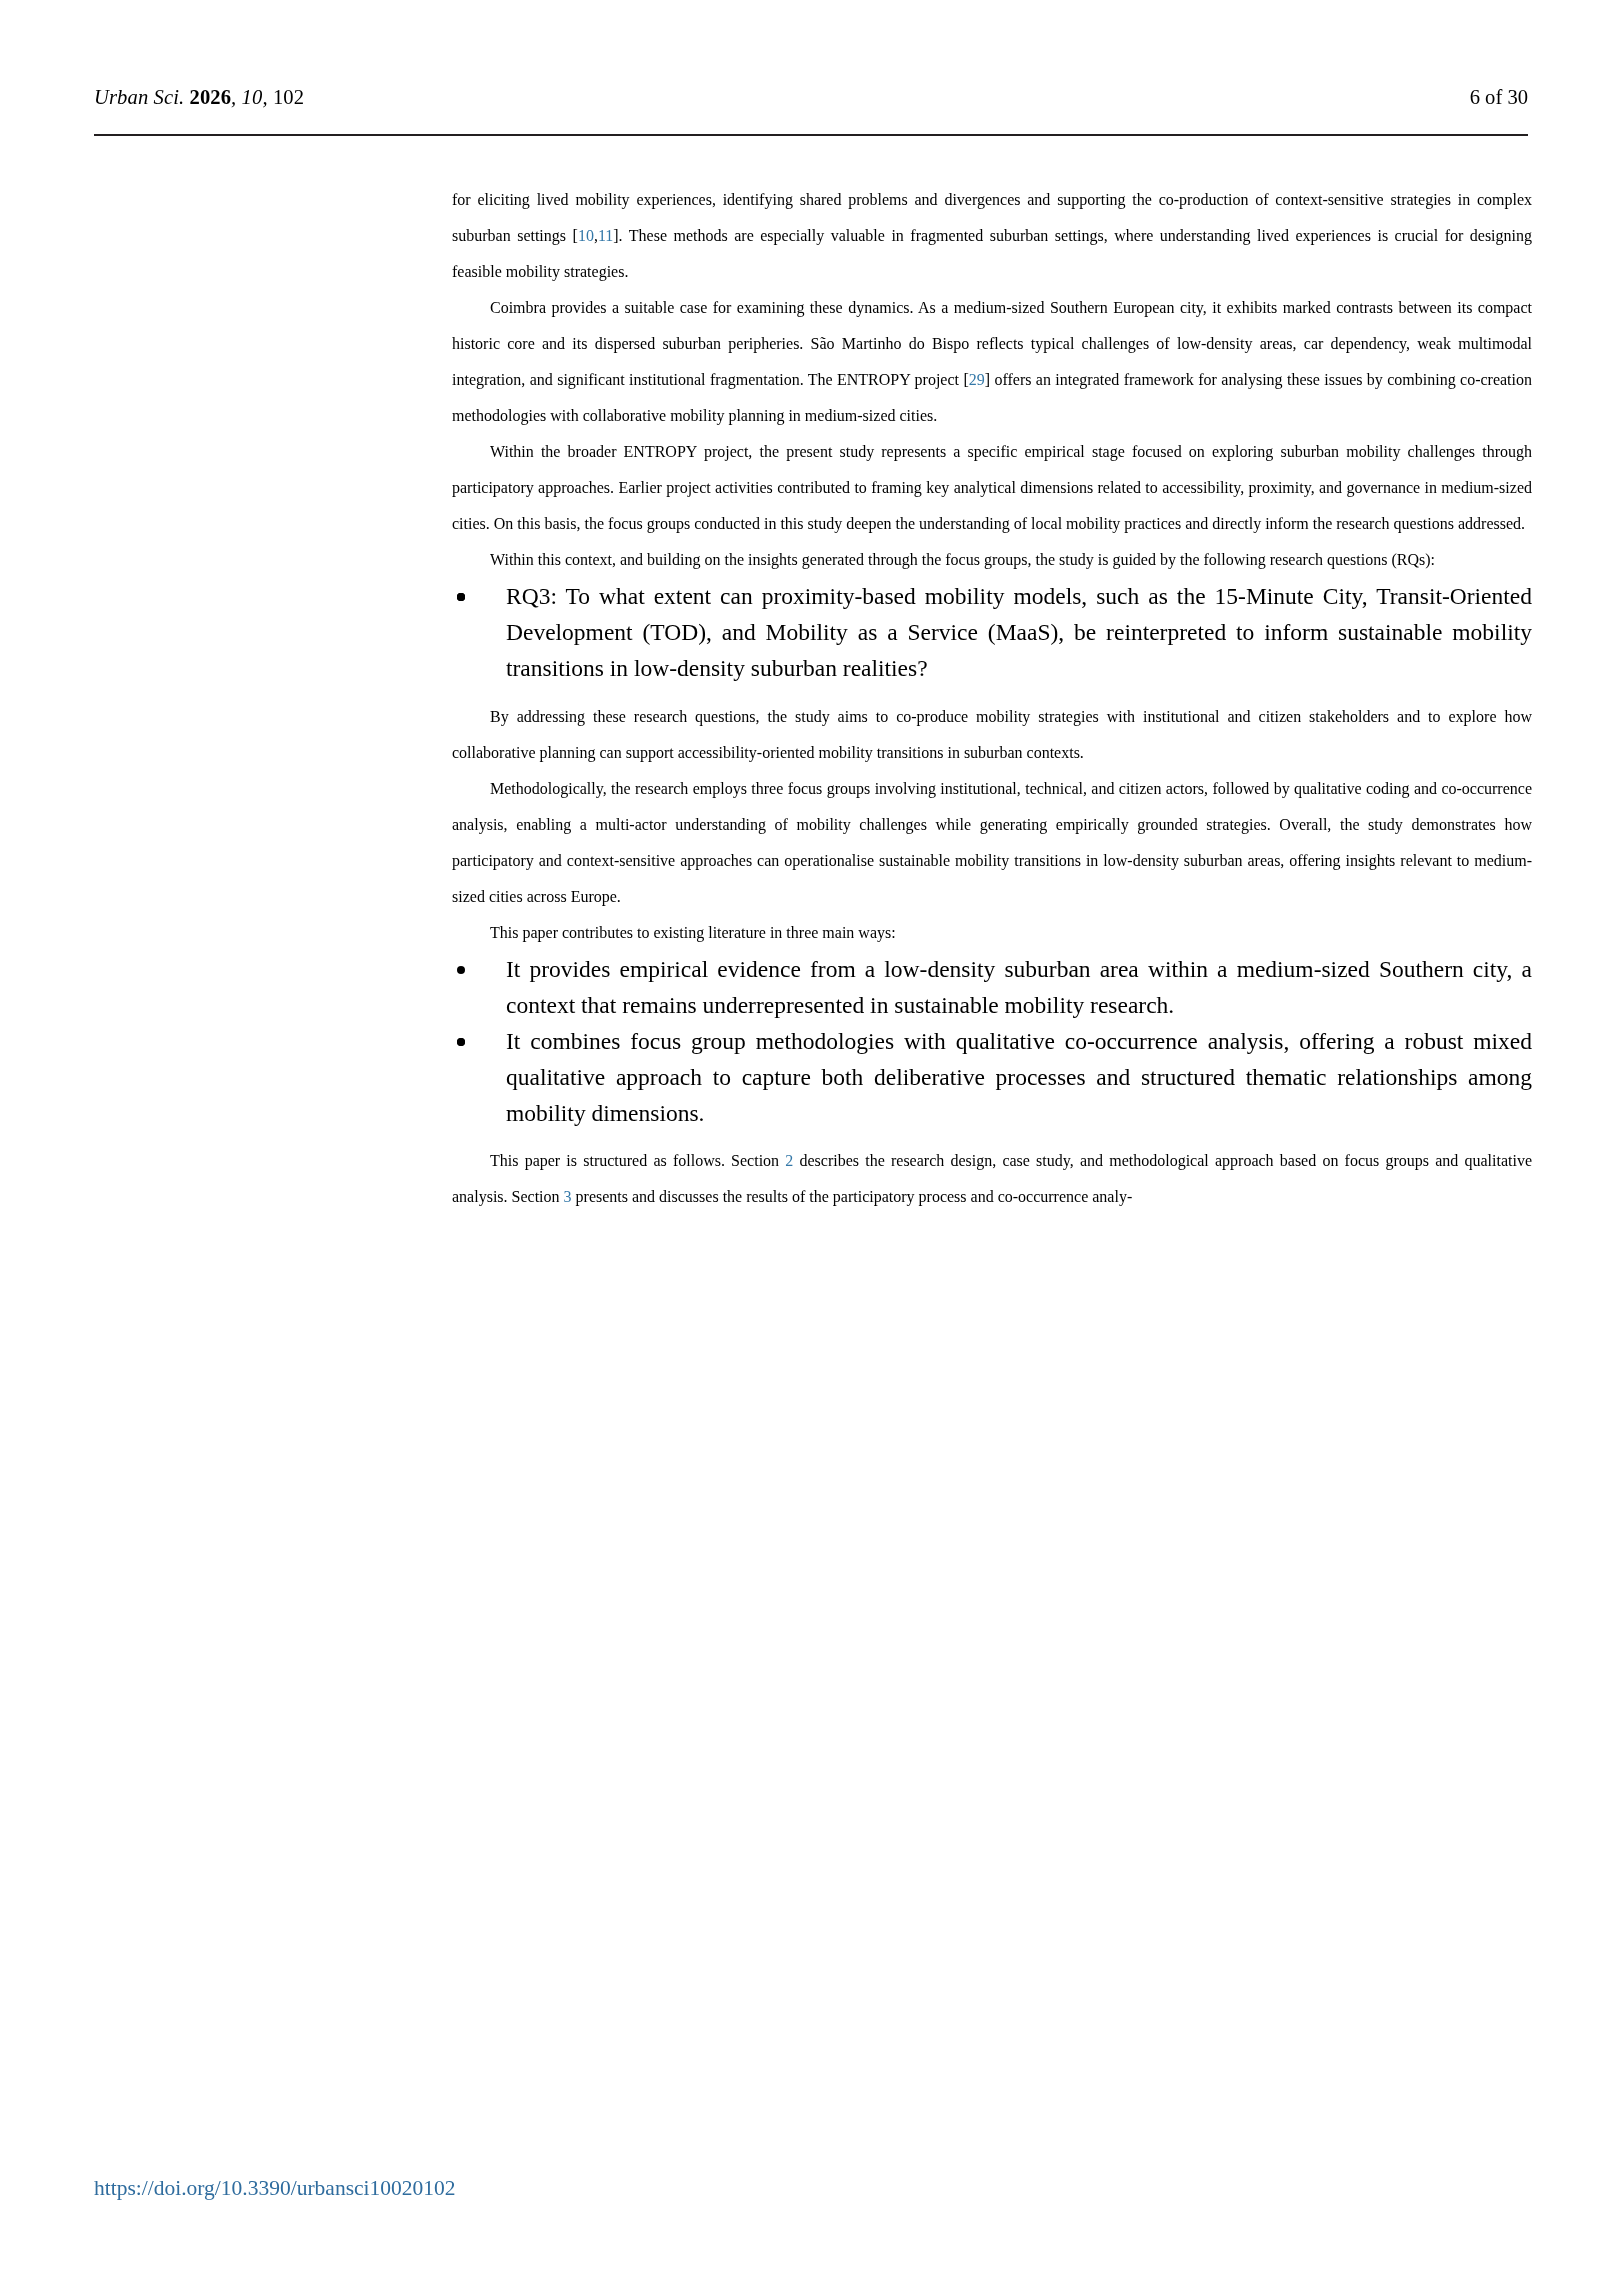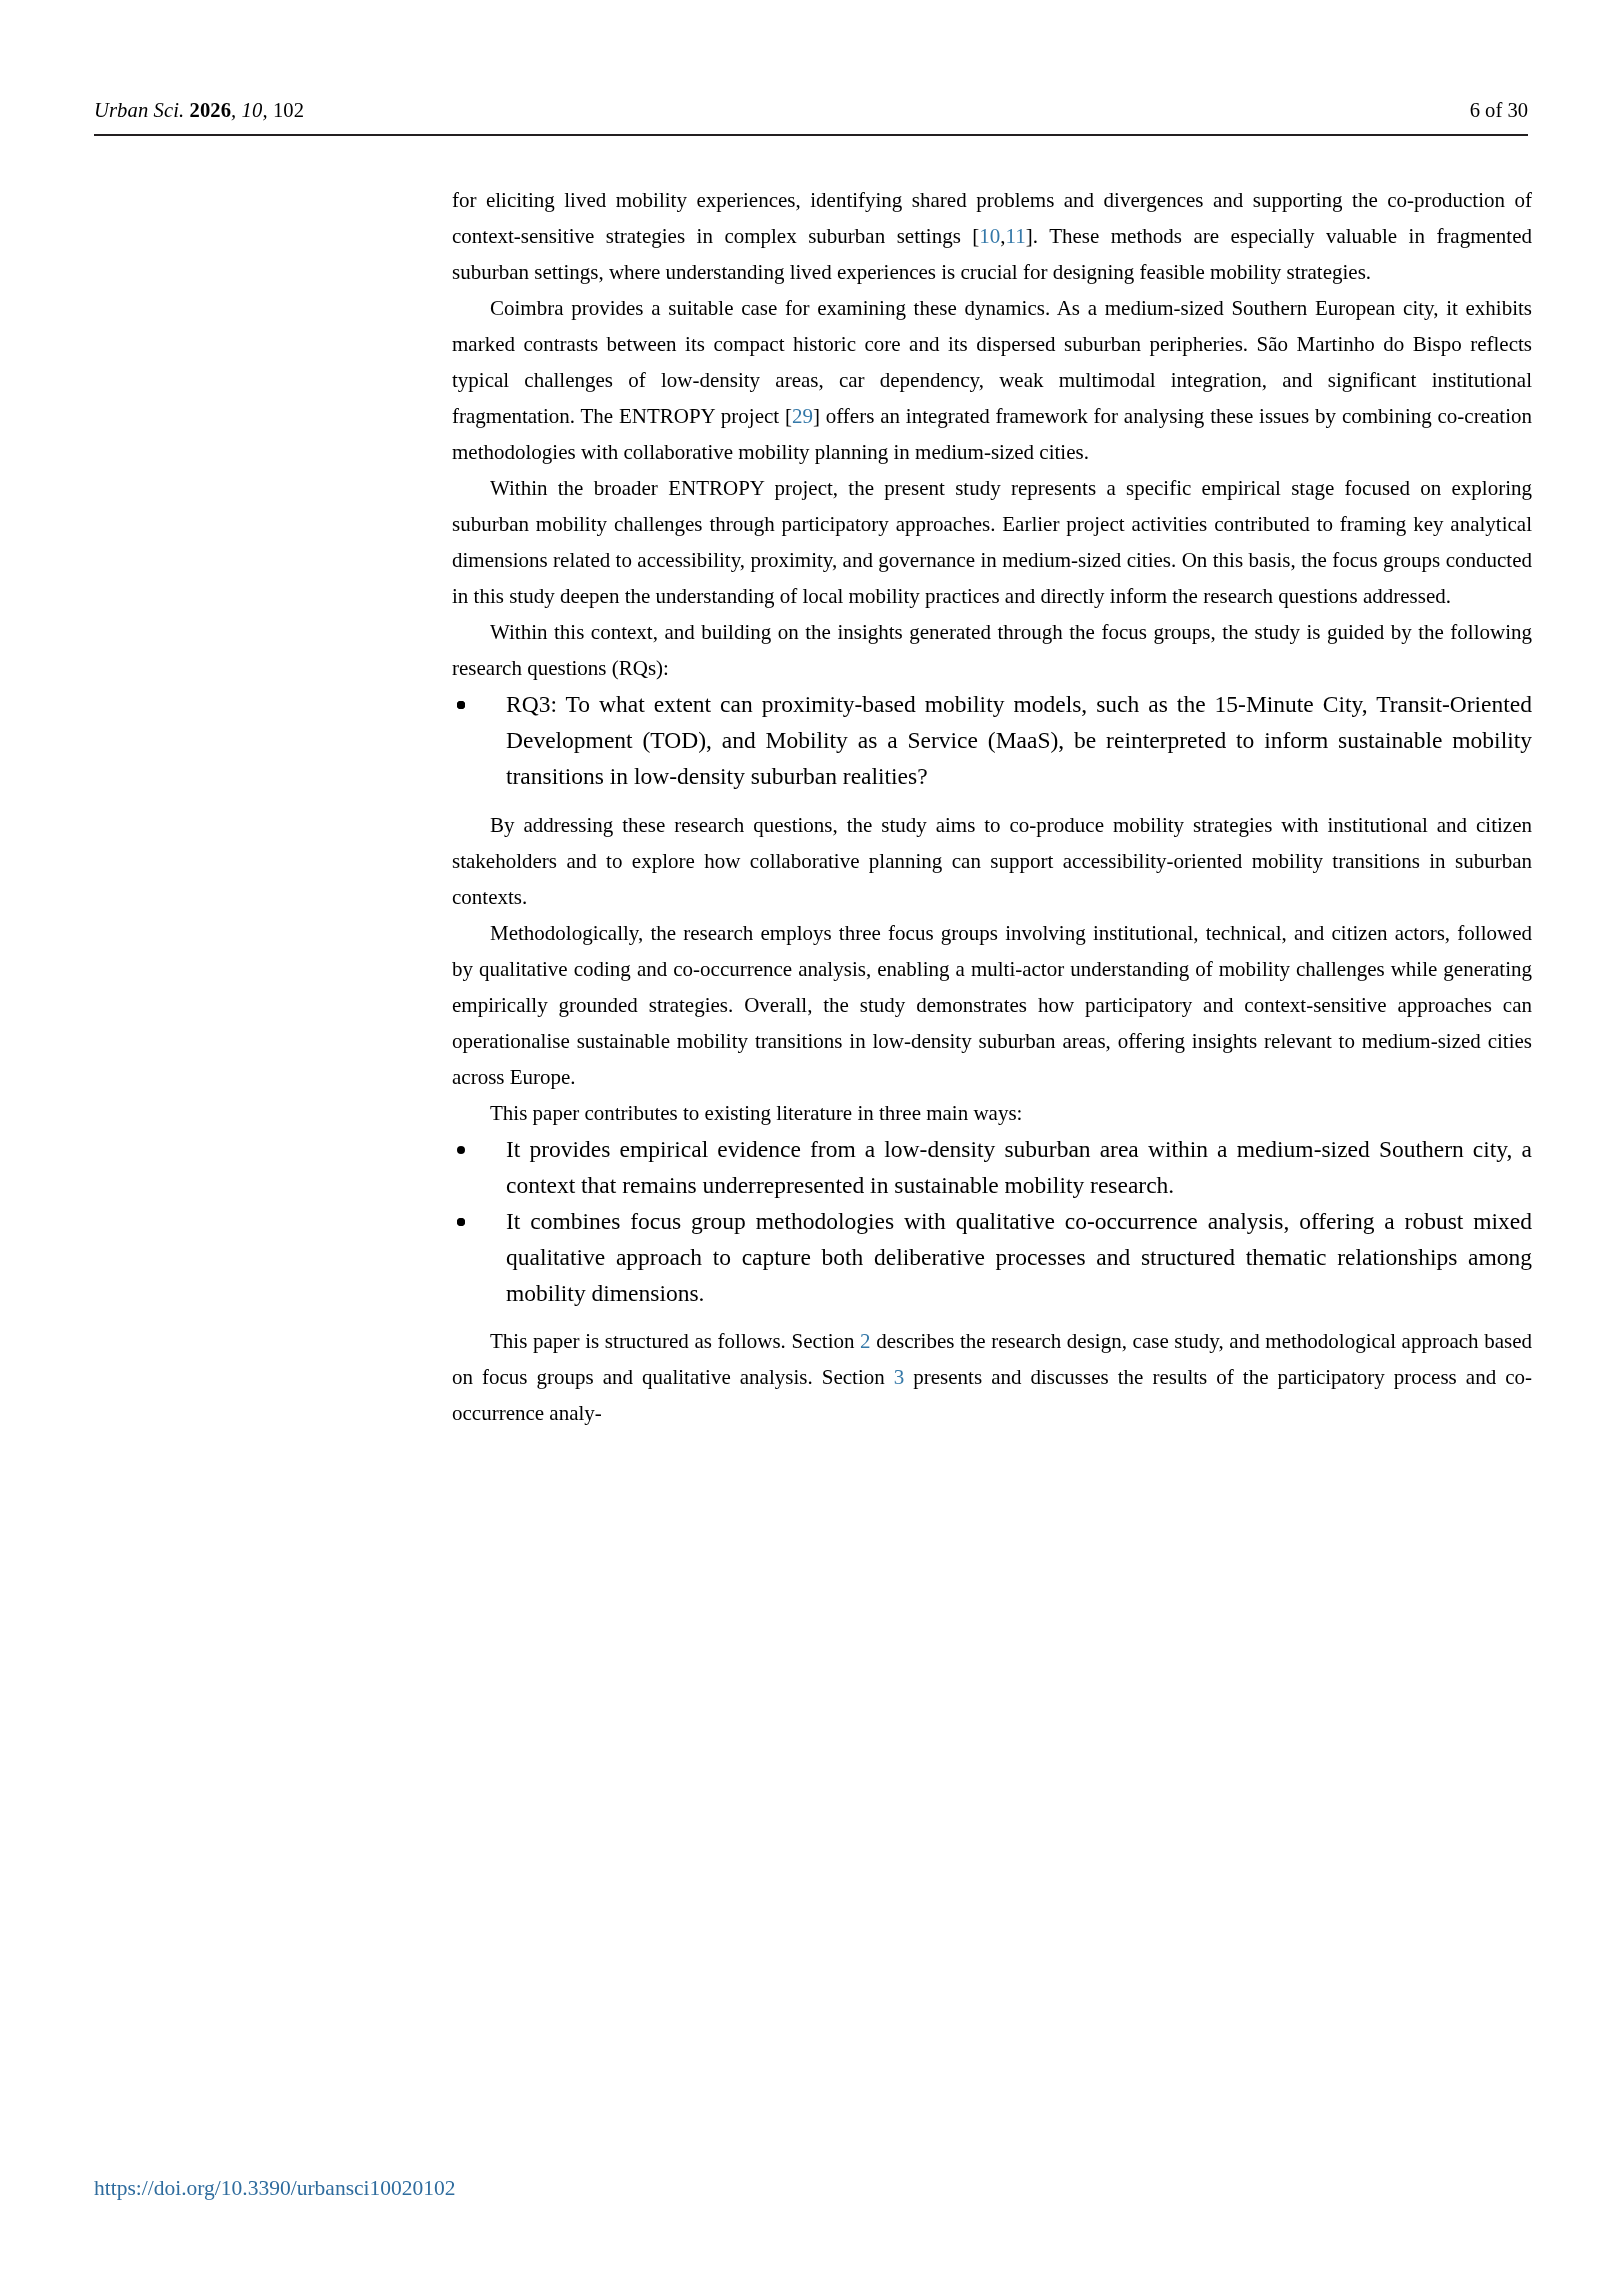--- a/index.html
+++ b/index.html
@@ -23,21 +23,21 @@
   }
 
   
   .runhead {
     position: absolute;
     left: 94px;
     right: 94px;
     top: 86px;
     height: 36px;
     display: flex;
-    align-items: flex-end;
+    align-items: flex-start;
     justify-content: space-between;
     font-size: 20.6px;
   }
   .runhead-left {
     font-style: italic;
     letter-spacing: 0.1px;
     white-space: nowrap;
   }
   .runhead-left .yr {
     font-weight: bold;
@@ -66,21 +66,21 @@
   
   .column {
     position: absolute;
     left: 452px;
     top: 182px;
     width: 1080px;
   }
 
   p.body {
     margin: 0;
-    font-size: 21px;
+    font-size: 16px;
     line-height: 36px;
     text-align: justify;
     text-justify: inter-word;
     hyphens: manual;
   }
   p.body.indent {
     text-indent: 38px;
   }
 
   a.ref, .ref {

